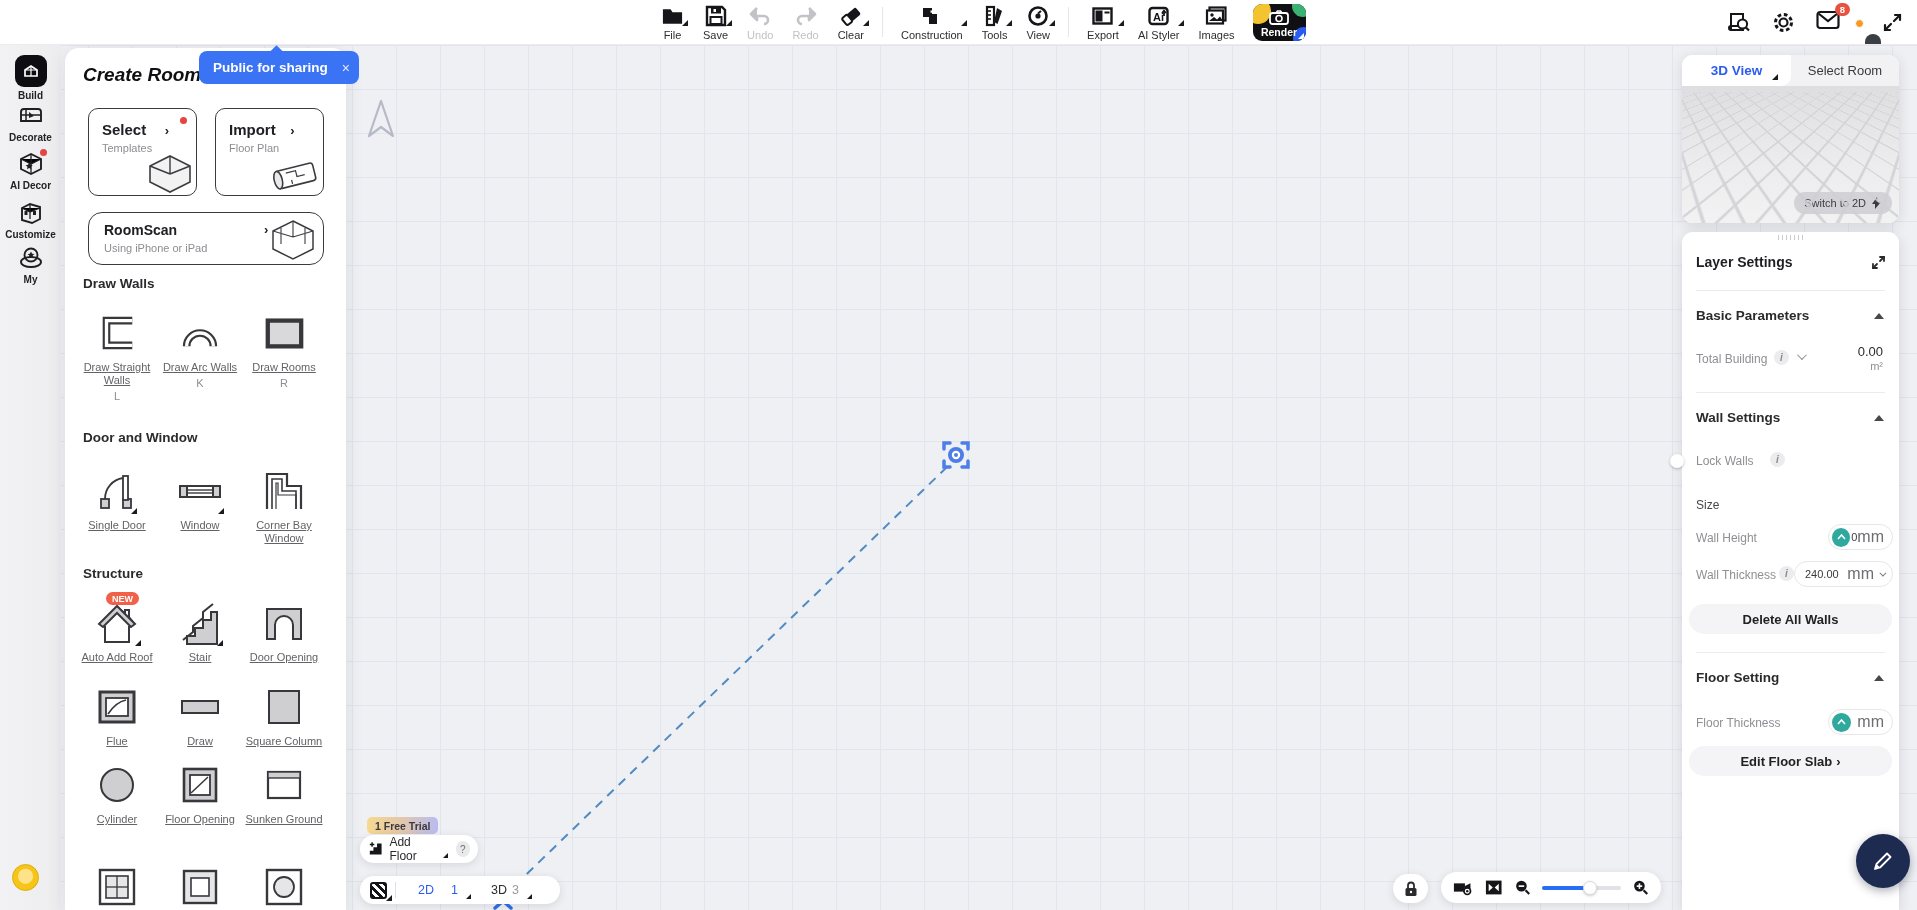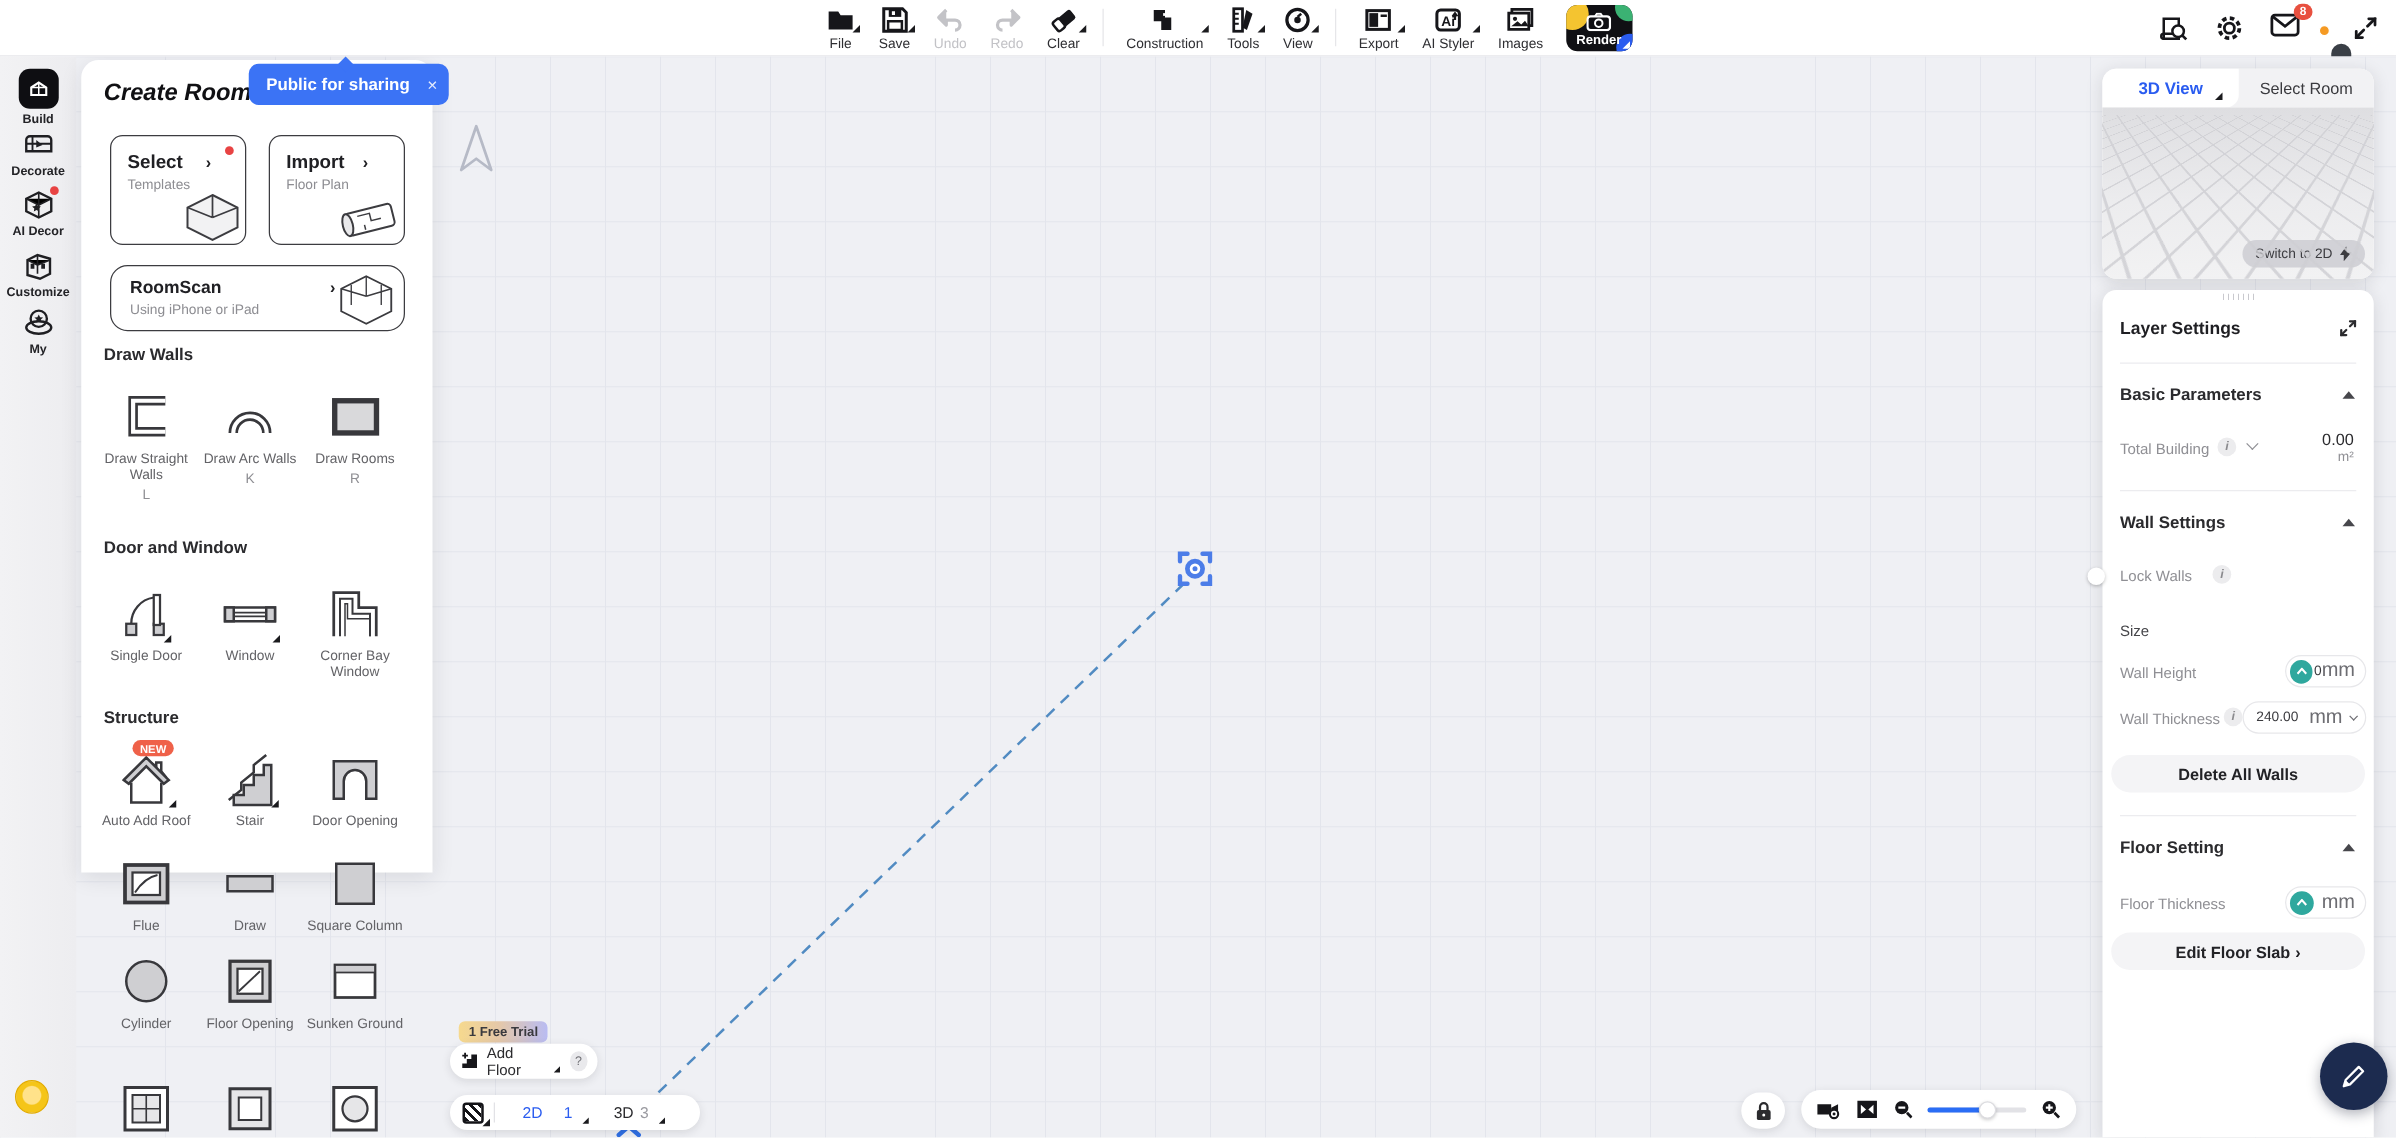--- a/index.html
+++ b/index.html
@@ -35,30 +35,30 @@
   .orangedot { position:absolute; right:-3px; top:-3px; width:9px; height:9px; border-radius:50%; background:#f59a23; border:1.5px solid #fff; }
 
   
   .rail { left:0; top:45px; width:61px; height:865px; background:linear-gradient(90deg,#f2f2f4,#ededf0); z-index:30; }
   .railitem { position:absolute; left:0; width:61px; display:flex; flex-direction:column; align-items:center; gap:3px; }
   .raillabel { font-size:10px; font-weight:bold; color:#232327; }
   .buildicon { width:32px; height:32px; border-radius:9px; background:#0e0e12; display:flex; align-items:center; justify-content:center; }
   .reddot { position:absolute; width:7px; height:7px; border-radius:50%; background:#e84343; }
 
   
-  .panel { left:65px; top:48px; width:281px; height:650px; background:#fff; border-radius:14px 14px 0 0; box-shadow:0 4px 18px rgba(30,30,40,.10); z-index:31; }
+  .panel { left:65px; top:48px; width:281px; height:862px; background:#fff; border-radius:14px 14px 0 0; box-shadow:0 4px 18px rgba(30,30,40,.10); z-index:31; }
   .ptitle { left:18px; top:16px; font-size:19px; font-weight:bold; font-style:italic; color:#101013; }
   .card { border:1.5px solid #3c3c40; border-radius:10px; background:#fff; overflow:hidden; }
   .cardtitle { font-size:15px; font-weight:bold; color:#202024; }
   .cardsub { font-size:11px; color:#8d8d92; margin-top:3px; }
   .cchev { font-weight:bold; color:#202024; font-size:13px; }
   .sechead { font-size:13.5px; font-weight:bold; color:#2b2b2e; }
   .pitem { position:absolute; width:80px; display:flex; flex-direction:column; align-items:center; }
   .pibox { height:46px; display:flex; align-items:center; justify-content:center; position:relative; }
-  .pilabel { margin-top:5px; font-size:11px; color:#636367; text-align:center; line-height:1.2; }
+  .pilabel { margin-top:5px; font-size:11px; color:#636367; text-align:center; line-height:1.2;text-decoration:underline; }
   .pikey { margin-top:3px; font-size:11px; color:#8e8e93; }
   .newbadge { position:absolute; top:-8px; right:2px; background:#ef6149; color:#fff; font-size:9px; font-weight:bold; padding:1.5px 6px; border-radius:8px; z-index:2; }
 
   
   .tooltip { left:199px; top:51px; width:160px; height:33px; background:#3b73f5; border-radius:8px; display:flex; align-items:center; z-index:50; color:#fff; }
   .tooltip .txt { font-size:13.5px; font-weight:bold; margin-left:14px; white-space:nowrap; }
   .tooltip .x { margin-left:auto; margin-right:9px; font-size:14px; opacity:.85; cursor:default; }
   .tipnub { position:absolute; left:73px; top:-4px; width:9px; height:9px; background:#3b73f5; transform:rotate(45deg); }
 
   

